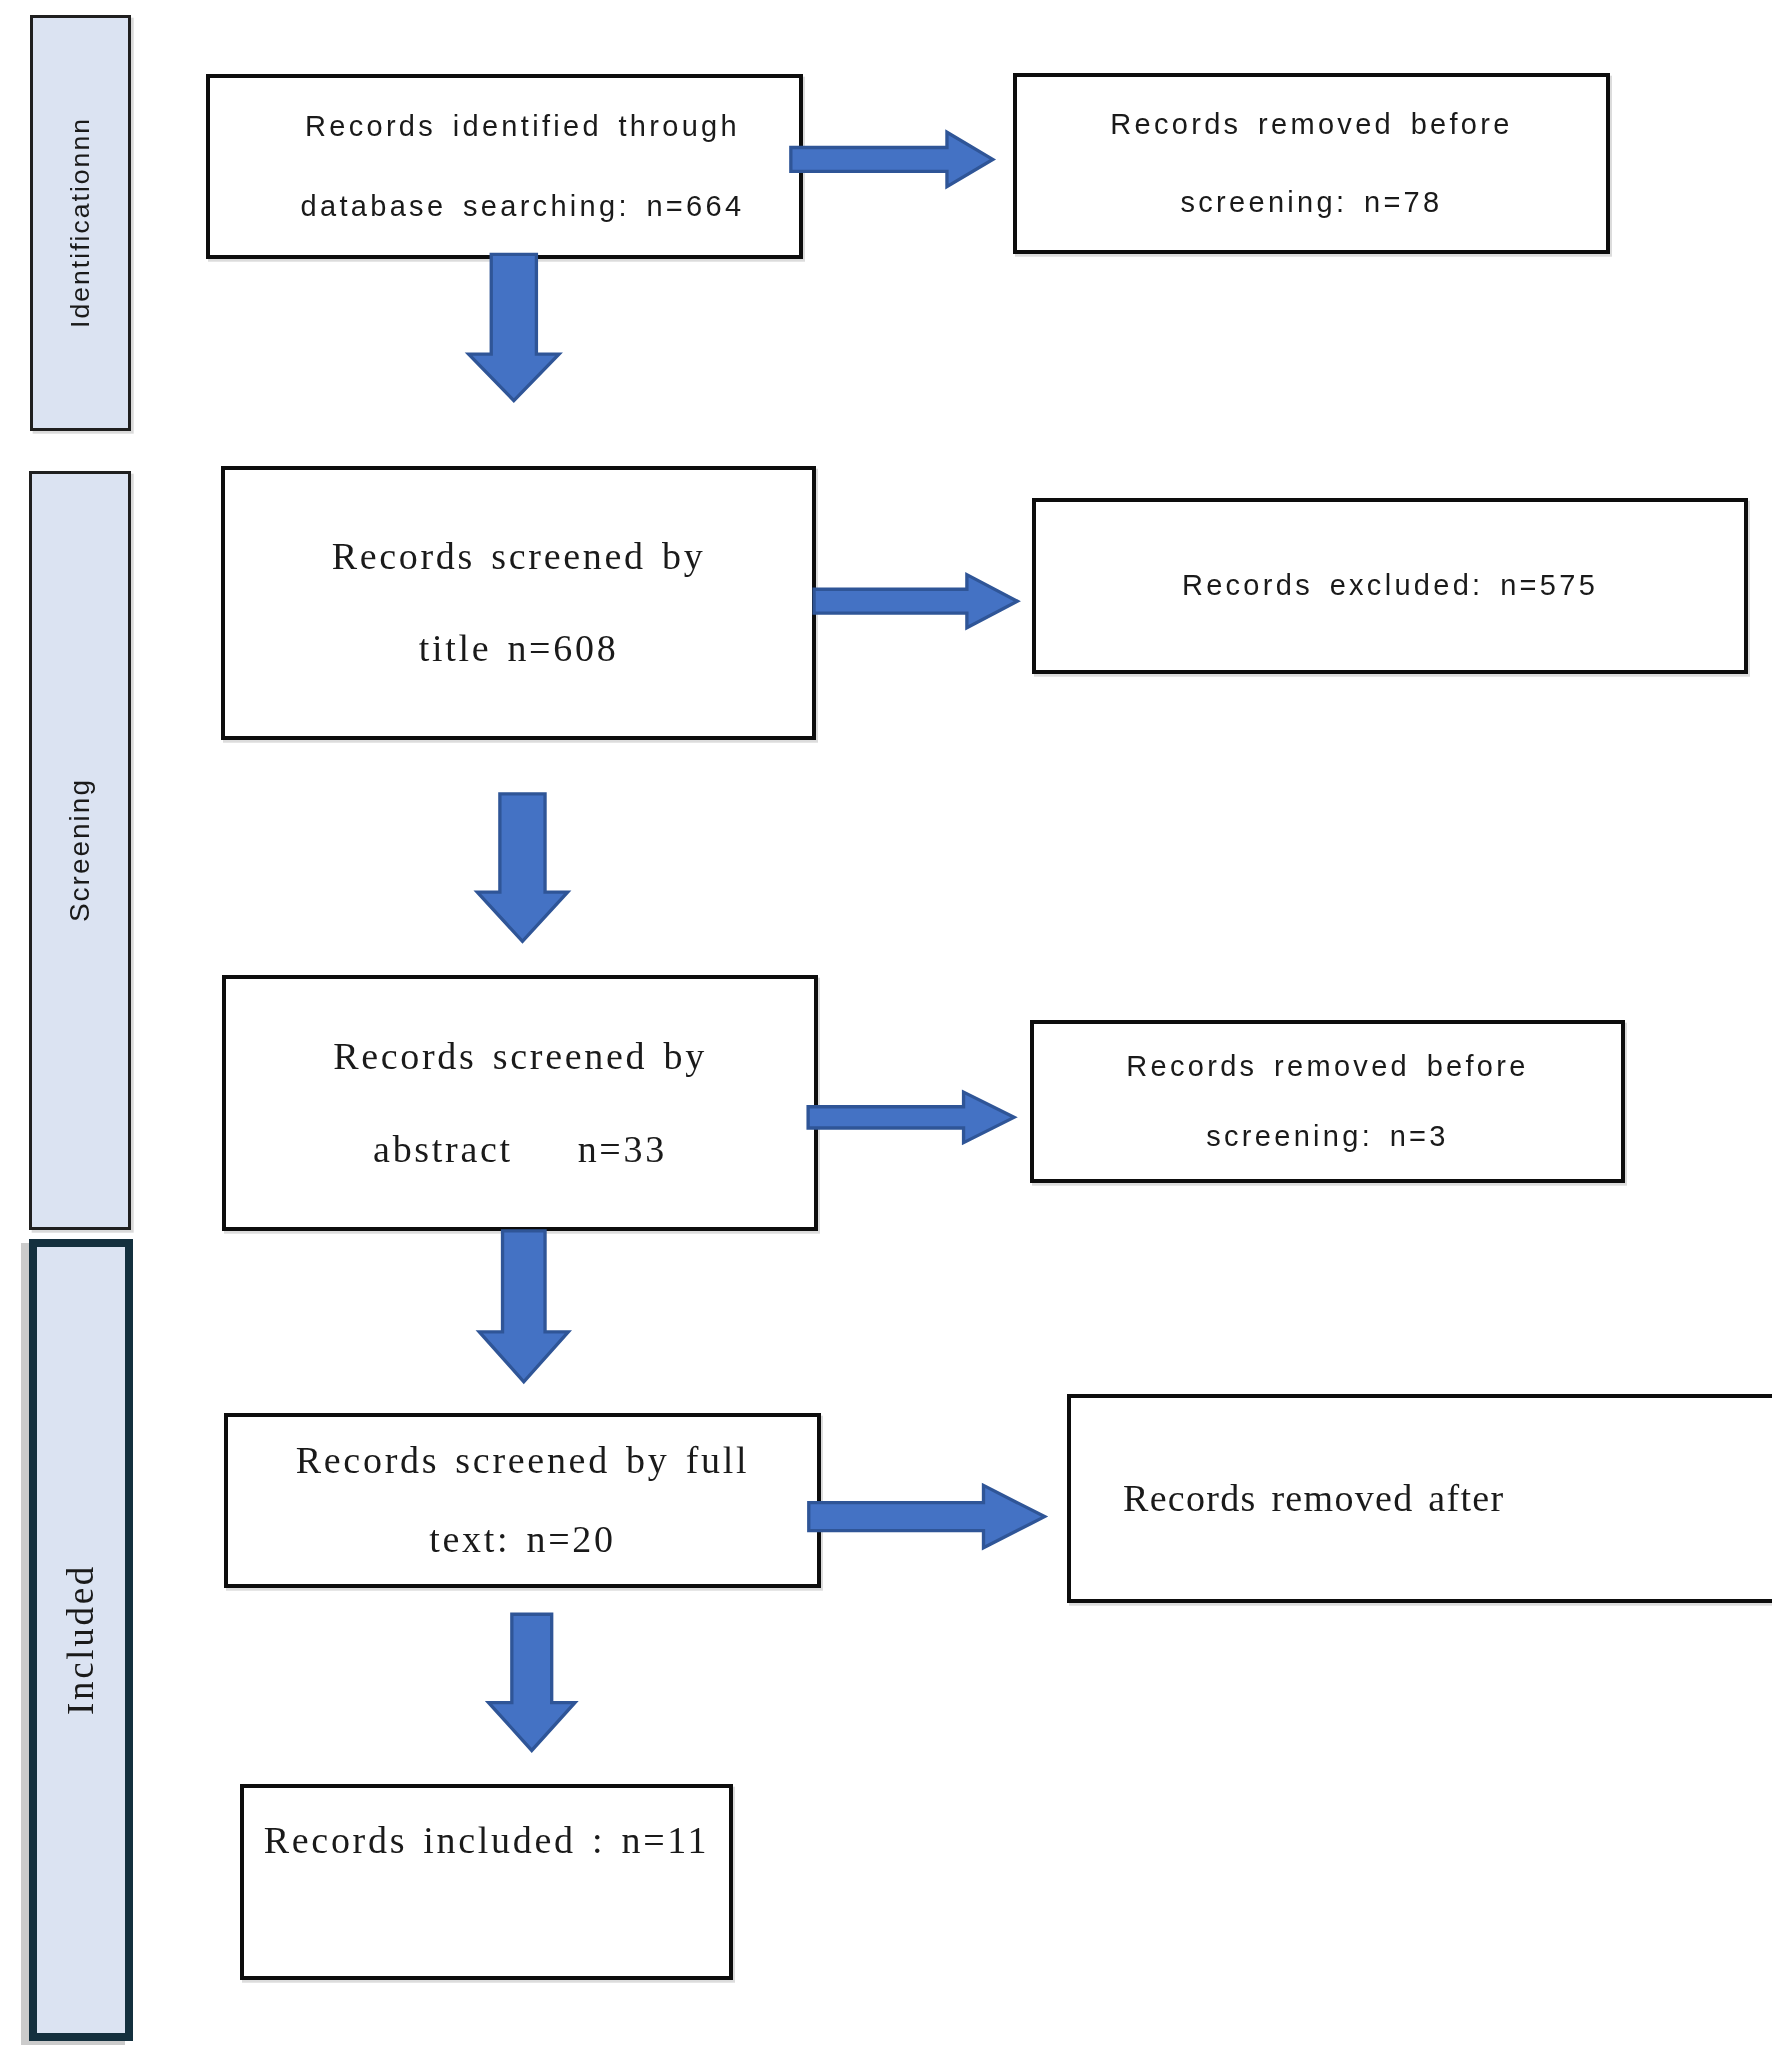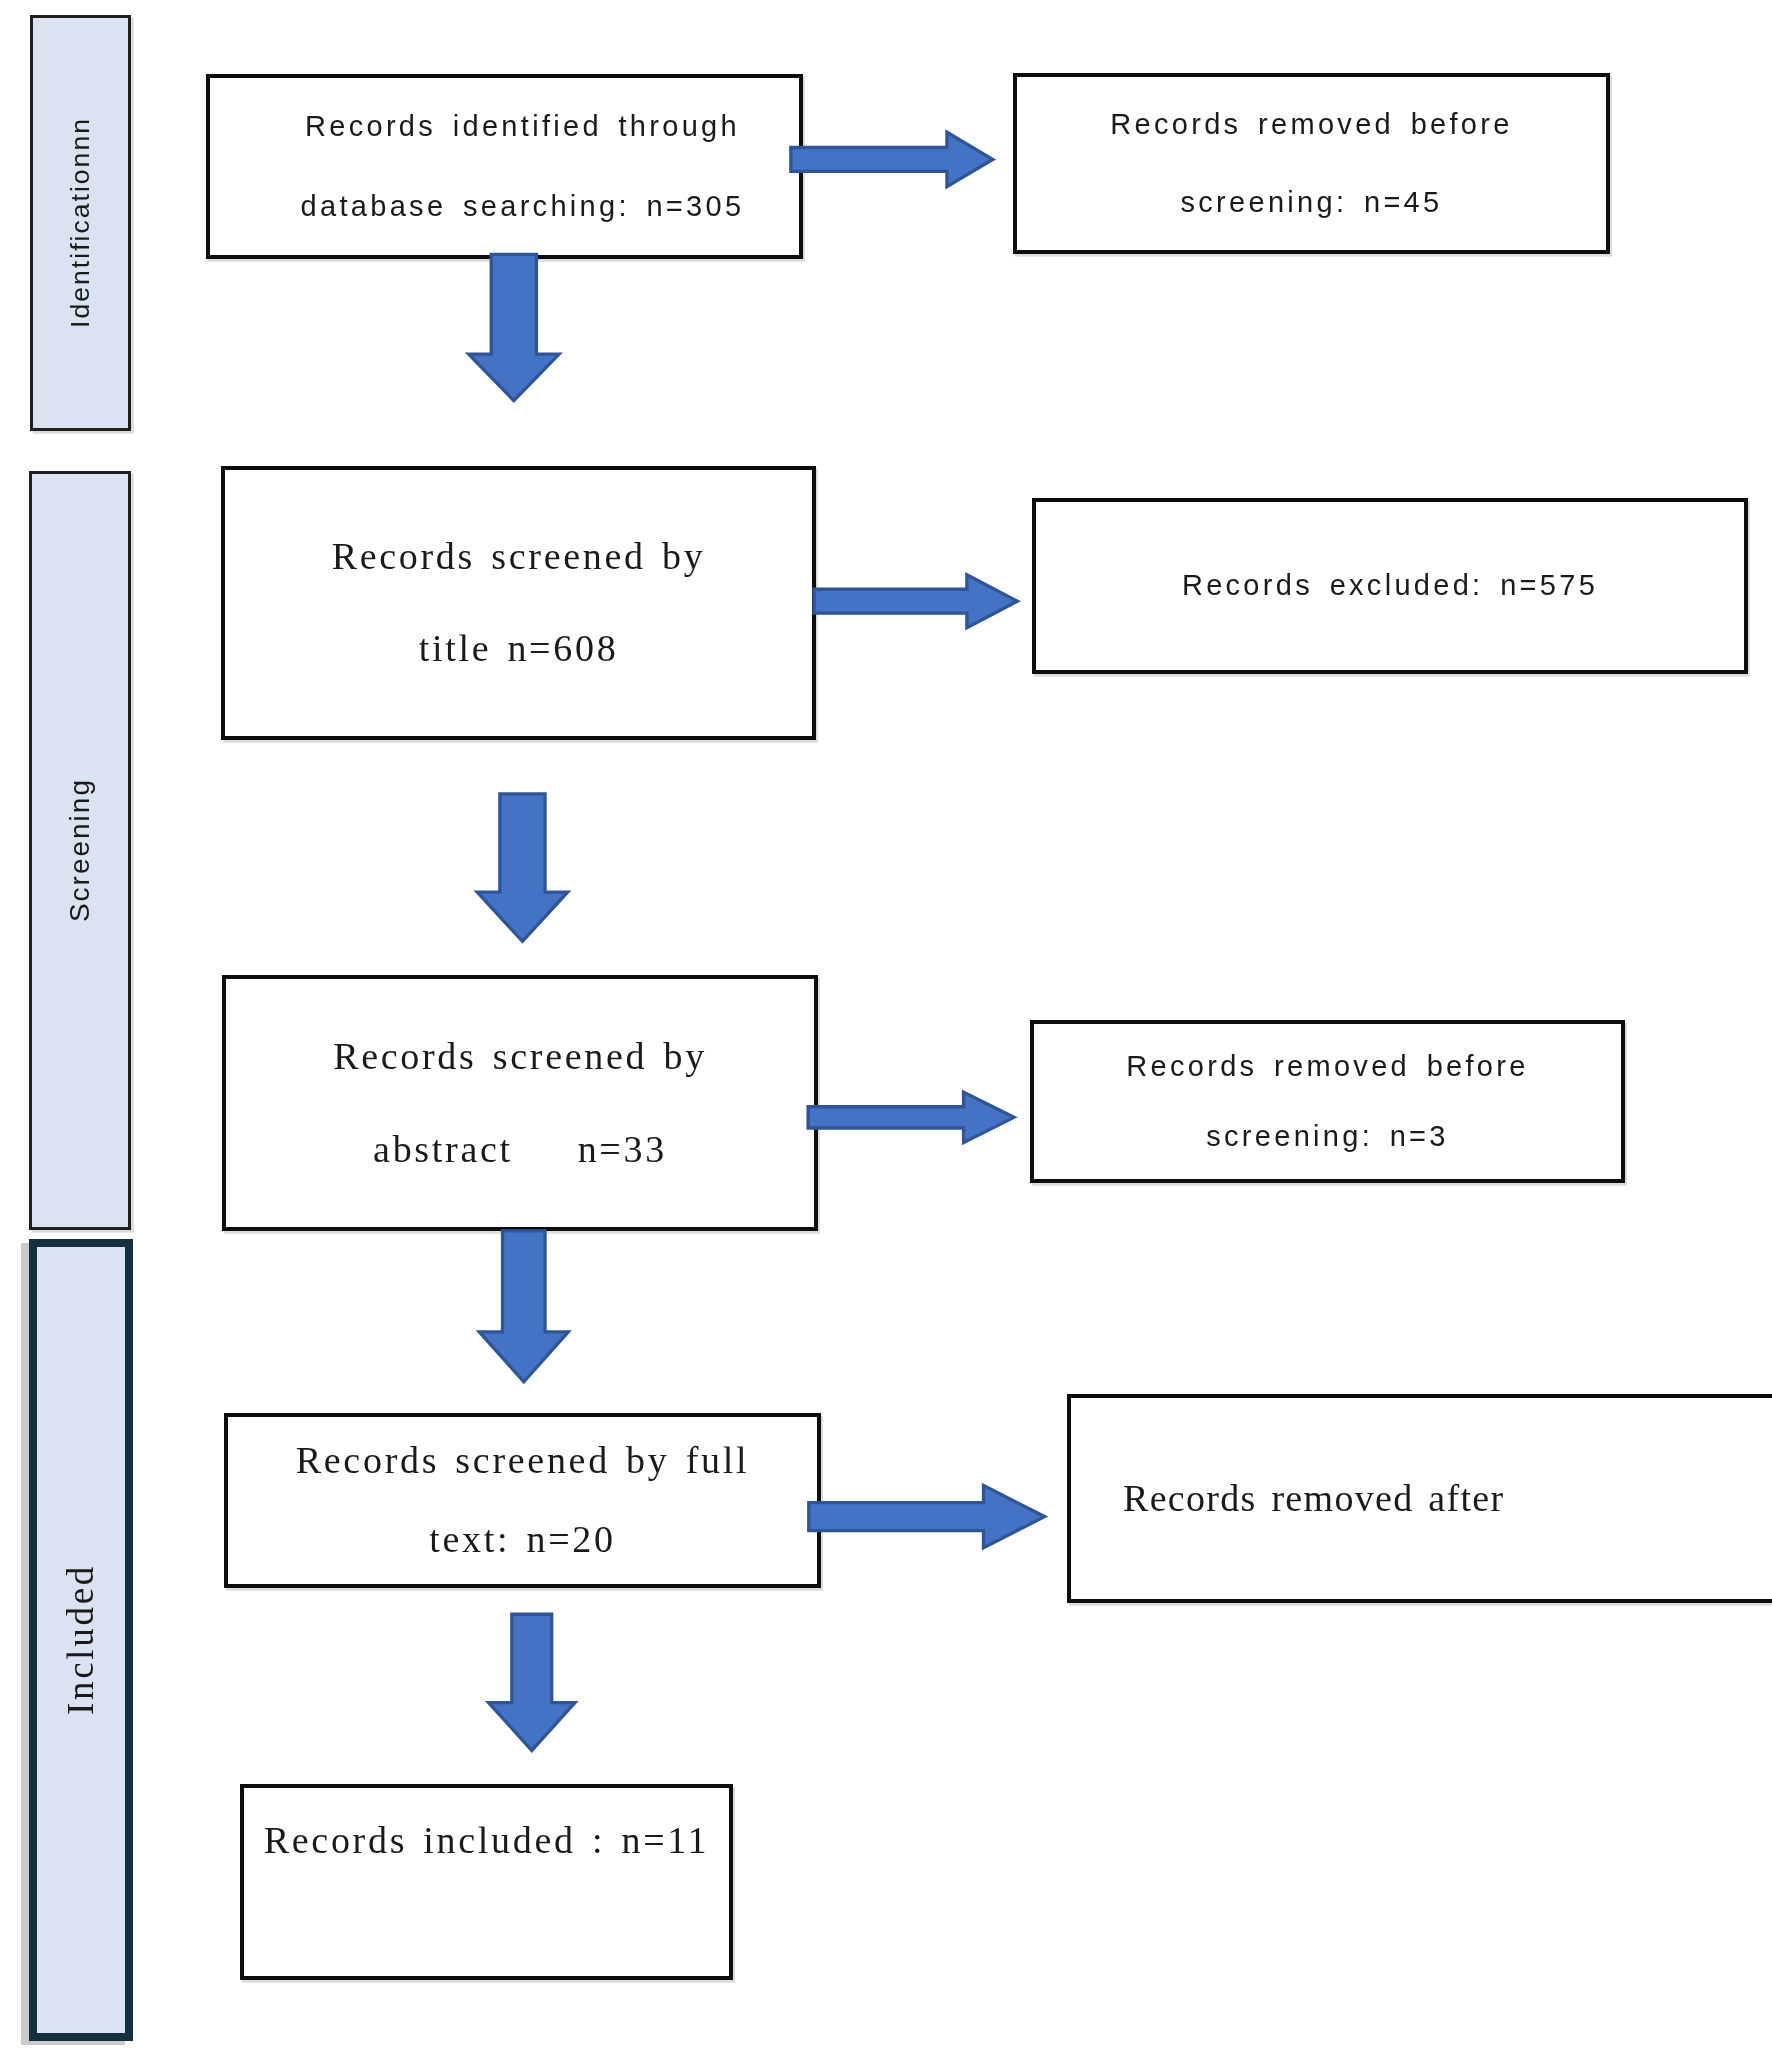--- a/index.html
+++ b/index.html
@@ -97,26 +97,26 @@
   <div class="stage stage-screening" style="left:28.6px; top:471px; width:102px; height:759px;">
     <span class="stage-label">Screening</span>
   </div>
 
   <div class="stage stage-included" style="left:28.6px; top:1239px; width:104px; height:802px;">
     <span class="stage-label">Included</span>
   </div>
 
   <div class="flow-box sans" style="left:206px; top:74px; width:597px; height:185px; row-gap:47px;padding-left:36px;">
     <div class="line">Records identified through</div>
-    <div class="line">database searching: n=305</div>
+    <div class="line">database searching: n=664</div>
   </div>
 
   <div class="flow-box sans" style="left:1013px; top:73px; width:597px; height:181px; row-gap:45px;">
     <div class="line">Records removed before</div>
-    <div class="line">screening: n=45</div>
+    <div class="line">screening: n=78</div>
   </div>
 
   <div class="flow-box serif" style="left:221px; top:466px; width:595px; height:274px; row-gap:48px;">
     <div class="line">Records screened by</div>
     <div class="line">title n=608</div>
   </div>
 
   <div class="flow-box sans" style="left:1032px; top:498px; width:716px; height:176px;">
     <div class="line">Records excluded: n=575</div>
   </div>

